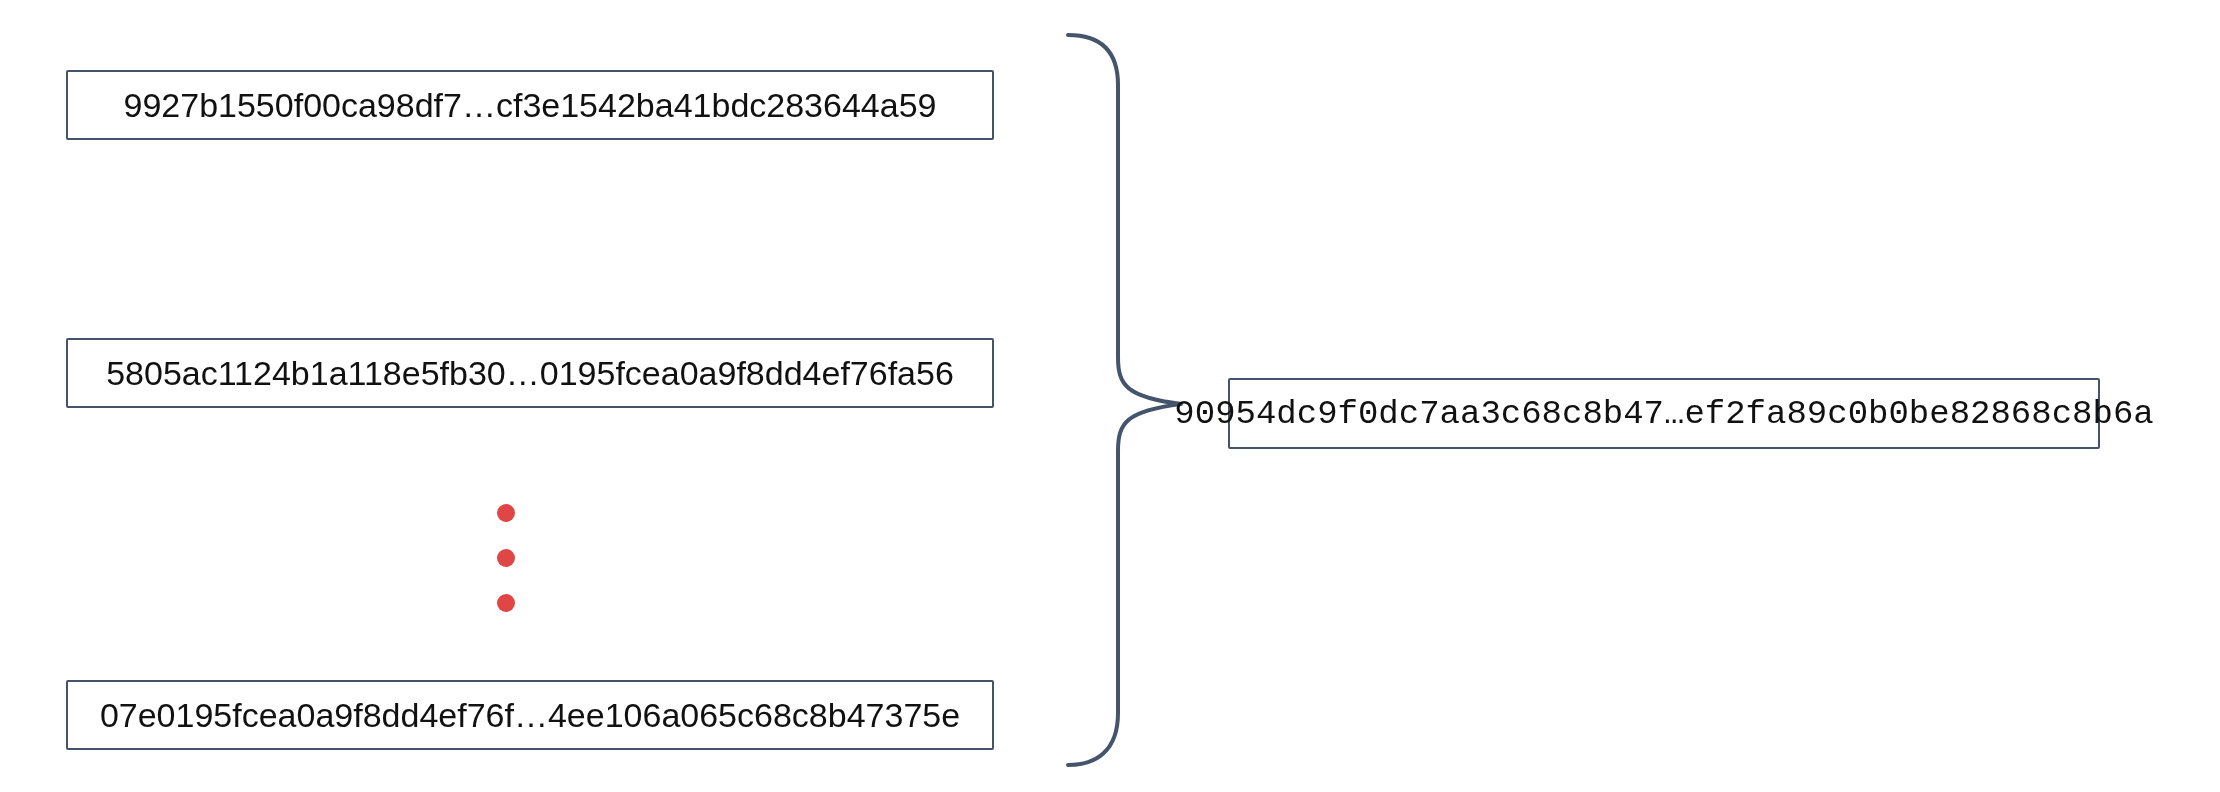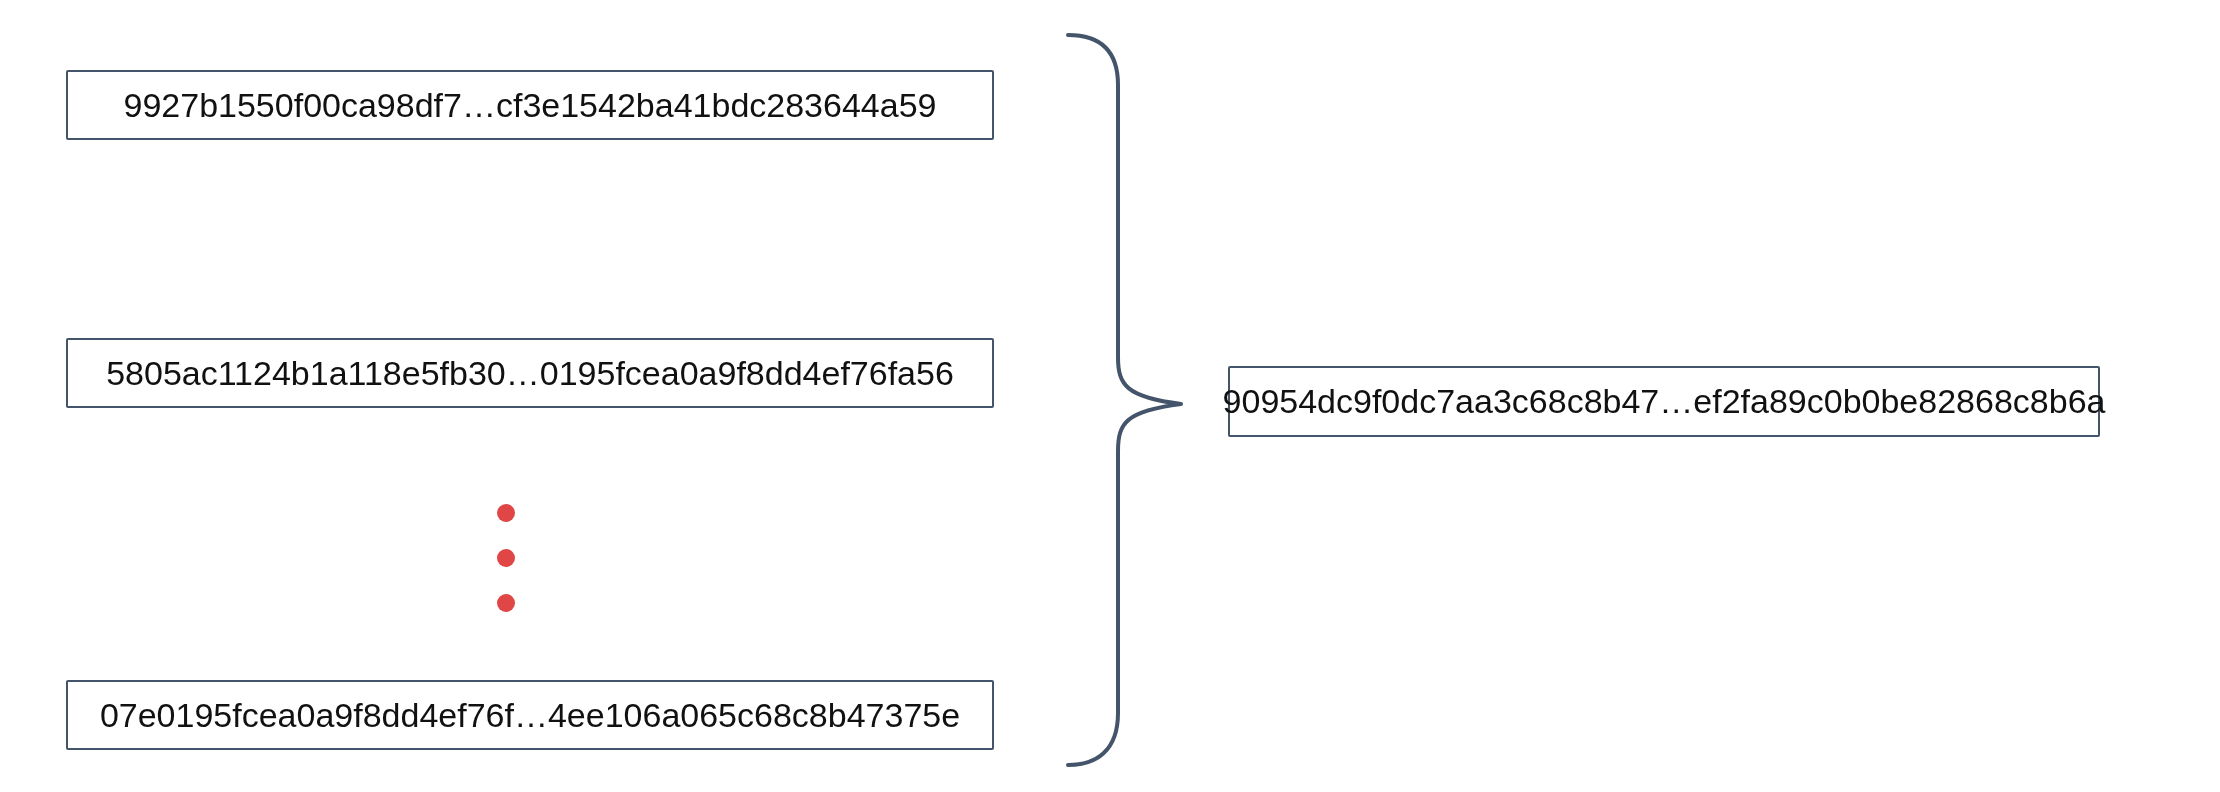--- a/index.html
+++ b/index.html
@@ -38,23 +38,24 @@
     color: var(--text);
     white-space: nowrap;
   }
   .b1 { top: 70px; }
   .b2 { top: 180px; }
   .b3 { top: 291px; margin-top: 47px; }
   .b4 { top: 400px; }
   .b5 { top: 680px; }
   .result-box {
     left: 1228px;
-    top: 366px;
+    top: 378px;
     width: 872px;
     height: 71px;
+    font-family: Liberation Mono, monospace;
   }
   .dots {
     position: absolute;
     left: 497px;
     top: 504px;
     display: flex;
     flex-direction: column;
     gap: 27px;
   }
   .dot {

